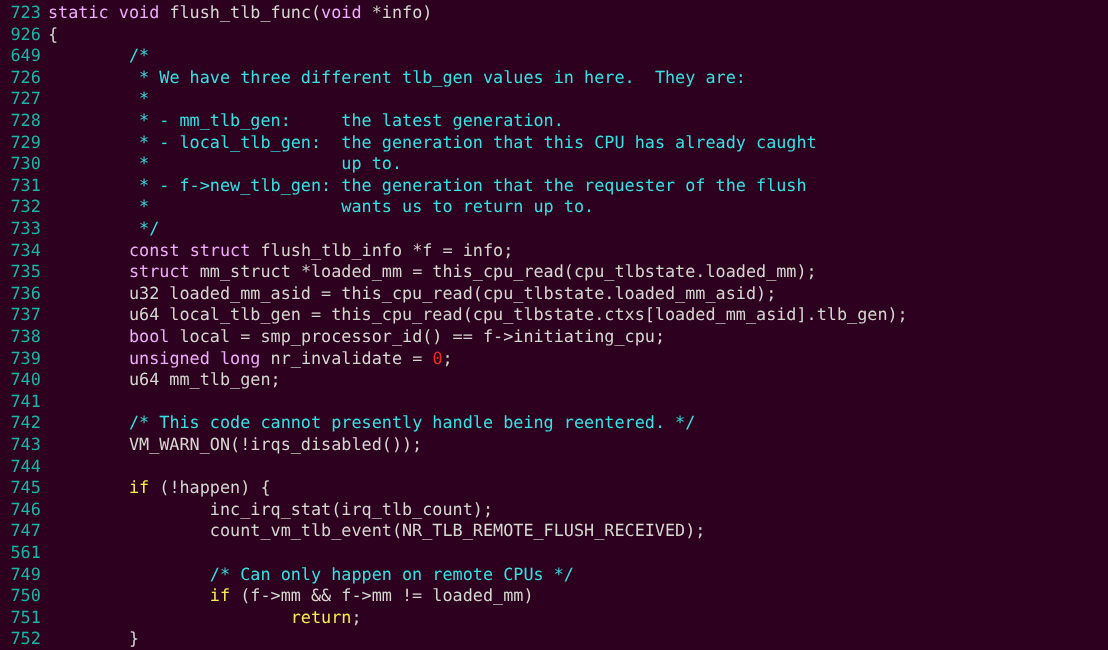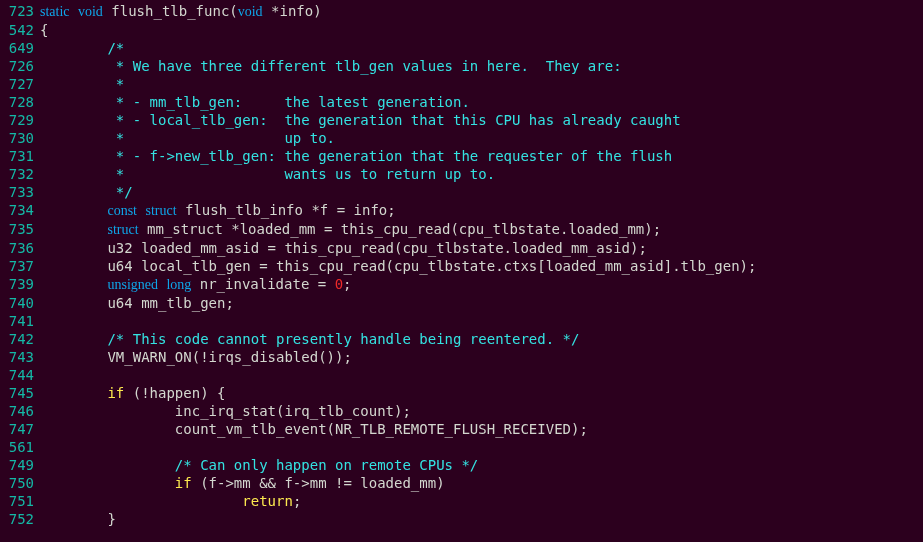--- a/index.html
+++ b/index.html
@@ -25,44 +25,45 @@
     color: #14b8a6;
     text-align: right;
     width: 34px;
     flex-shrink: 0;
     padding-right: 6px;
     user-select: none;
   }
   .code {
     flex: 1;
   }
-  .kw-type   { color: #0ea5e9; font-family: Liberation Serif, serif; } 
+  .kw-type   { color: #f0abfc; } 
   .kw-flow   { color: #fce94f; } 
   .num       { color: #ef2929; }
   .comment   { color: #34e2e2; }
 </style>
 </head>
 <body>
 
 <div class="editor" id="editor">
     <div class="line"><span class="gutter">723</span><span class="code"><span class="kw-type">static</span><span> </span><span class="kw-type">void</span><span> flush_tlb_func(</span><span class="kw-type">void</span><span> *info)</span></span></div>
-    <div class="line"><span class="gutter">542</span><span class="code"><span>{</span></span></div>
+    <div class="line"><span class="gutter">926</span><span class="code"><span>{</span></span></div>
     <div class="line"><span class="gutter">649</span><span class="code"><span>        </span><span class="comment">/*</span></span></div>
     <div class="line"><span class="gutter">726</span><span class="code"><span>        </span><span class="comment"> * We have three different tlb_gen values in here.  They are:</span></span></div>
     <div class="line"><span class="gutter">727</span><span class="code"><span>        </span><span class="comment"> *</span></span></div>
     <div class="line"><span class="gutter">728</span><span class="code"><span>        </span><span class="comment"> * - mm_tlb_gen:     the latest generation.</span></span></div>
     <div class="line"><span class="gutter">729</span><span class="code"><span>        </span><span class="comment"> * - local_tlb_gen:  the generation that this CPU has already caught</span></span></div>
     <div class="line"><span class="gutter">730</span><span class="code"><span>        </span><span class="comment"> *                   up to.</span></span></div>
     <div class="line"><span class="gutter">731</span><span class="code"><span>        </span><span class="comment"> * - f-&gt;new_tlb_gen: the generation that the requester of the flush</span></span></div>
     <div class="line"><span class="gutter">732</span><span class="code"><span>        </span><span class="comment"> *                   wants us to return up to.</span></span></div>
     <div class="line"><span class="gutter">733</span><span class="code"><span>        </span><span class="comment"> */</span></span></div>
     <div class="line"><span class="gutter">734</span><span class="code"><span>        </span><span class="kw-type">const</span><span> </span><span class="kw-type">struct</span><span> flush_tlb_info *f = info;</span></span></div>
     <div class="line"><span class="gutter">735</span><span class="code"><span>        </span><span class="kw-type">struct</span><span> mm_struct *loaded_mm = this_cpu_read(cpu_tlbstate.loaded_mm);</span></span></div>
     <div class="line"><span class="gutter">736</span><span class="code"><span>        u32 loaded_mm_asid = this_cpu_read(cpu_tlbstate.loaded_mm_asid);</span></span></div>
     <div class="line"><span class="gutter">737</span><span class="code"><span>        u64 local_tlb_gen = this_cpu_read(cpu_tlbstate.ctxs[loaded_mm_asid].tlb_gen);</span></span></div>
+    <div class="line"><span class="gutter">738</span><span class="code"><span>        </span><span class="kw-type">bool</span><span> local = smp_processor_id() == f-&gt;initiating_cpu;</span></span></div>
     <div class="line"><span class="gutter">739</span><span class="code"><span>        </span><span class="kw-type">unsigned</span><span> </span><span class="kw-type">long</span><span> nr_invalidate = </span><span class="num">0</span><span>;</span></span></div>
     <div class="line"><span class="gutter">740</span><span class="code"><span>        u64 mm_tlb_gen;</span></span></div>
     <div class="line"><span class="gutter">741</span><span class="code"><span></span></span></div>
     <div class="line"><span class="gutter">742</span><span class="code"><span>        </span><span class="comment">/* This code cannot presently handle being reentered. */</span></span></div>
     <div class="line"><span class="gutter">743</span><span class="code"><span>        VM_WARN_ON(!irqs_disabled());</span></span></div>
     <div class="line"><span class="gutter">744</span><span class="code"><span></span></span></div>
     <div class="line"><span class="gutter">745</span><span class="code"><span>        </span><span class="kw-flow">if</span><span> (!happen) {</span></span></div>
     <div class="line"><span class="gutter">746</span><span class="code"><span>                inc_irq_stat(irq_tlb_count);</span></span></div>
     <div class="line"><span class="gutter">747</span><span class="code"><span>                count_vm_tlb_event(NR_TLB_REMOTE_FLUSH_RECEIVED);</span></span></div>
     <div class="line"><span class="gutter">561</span><span class="code"><span></span></span></div>

